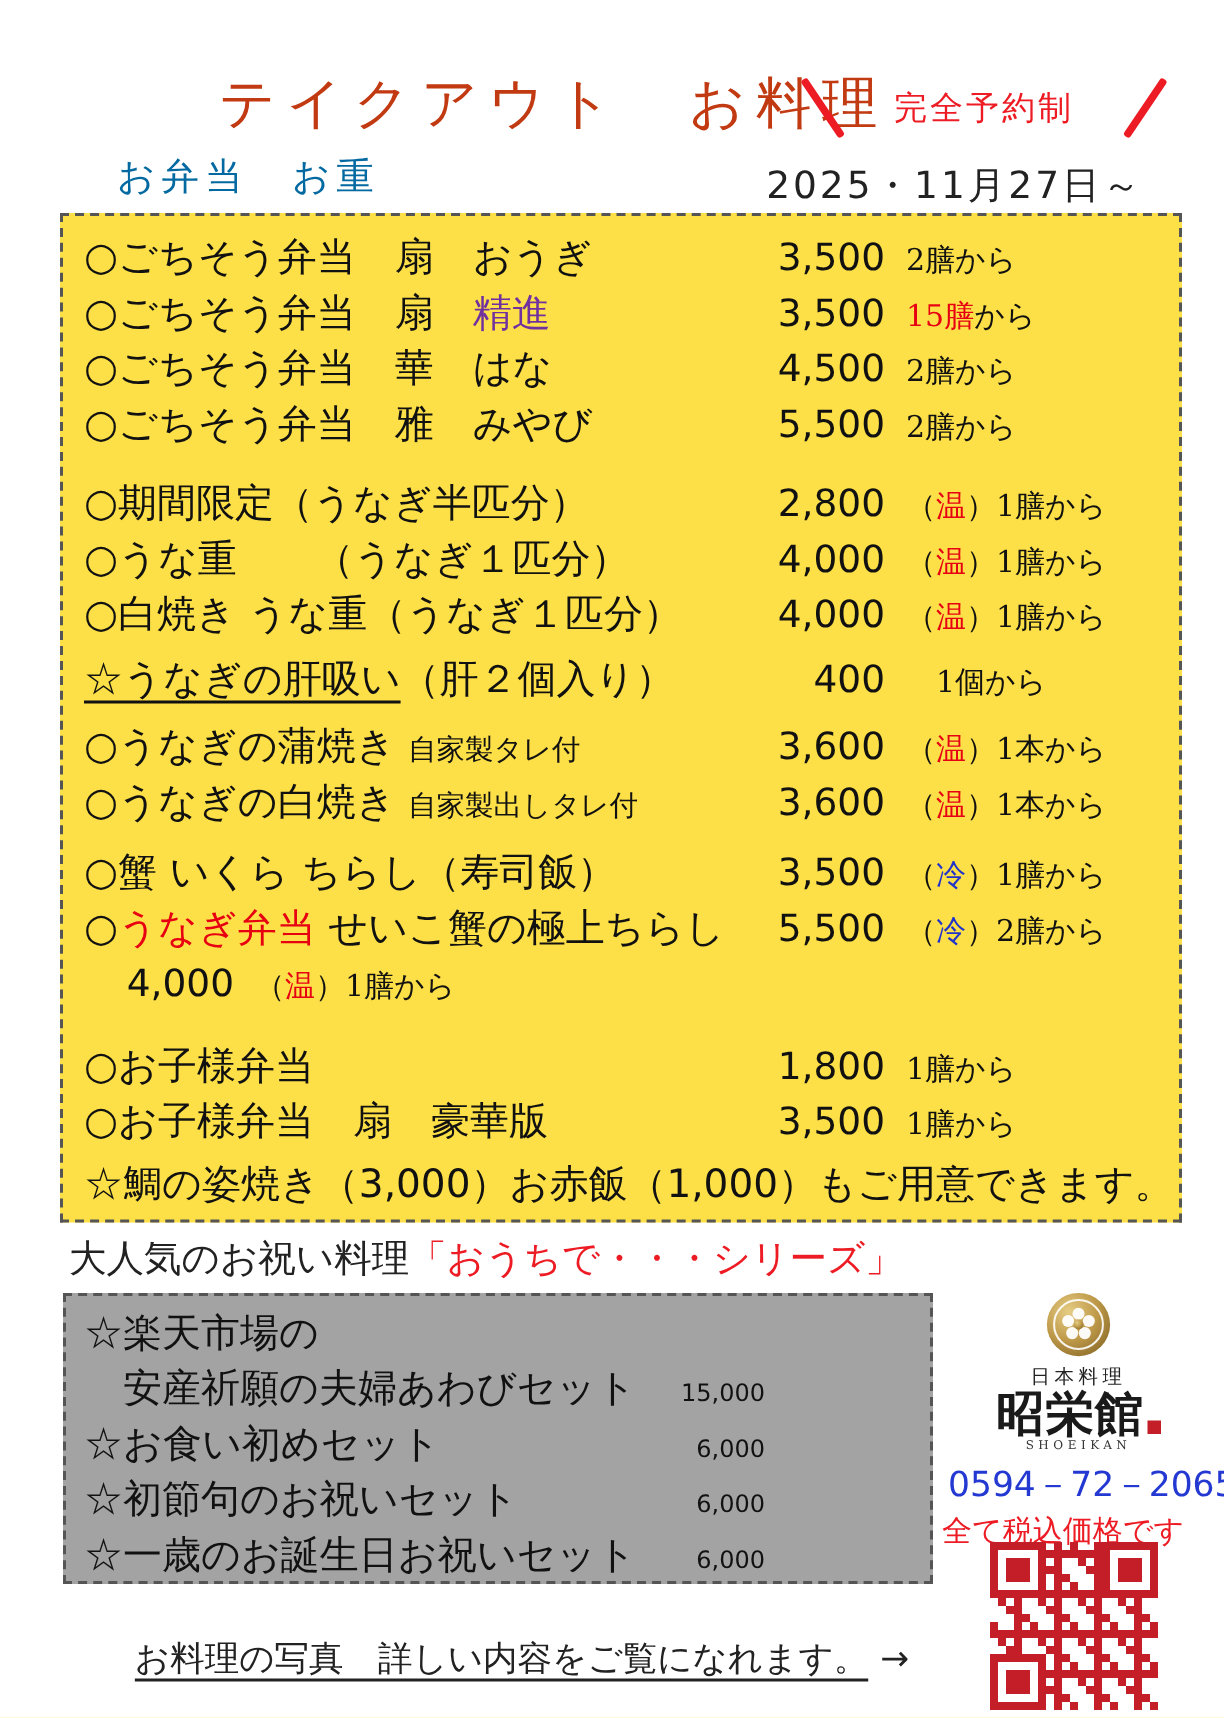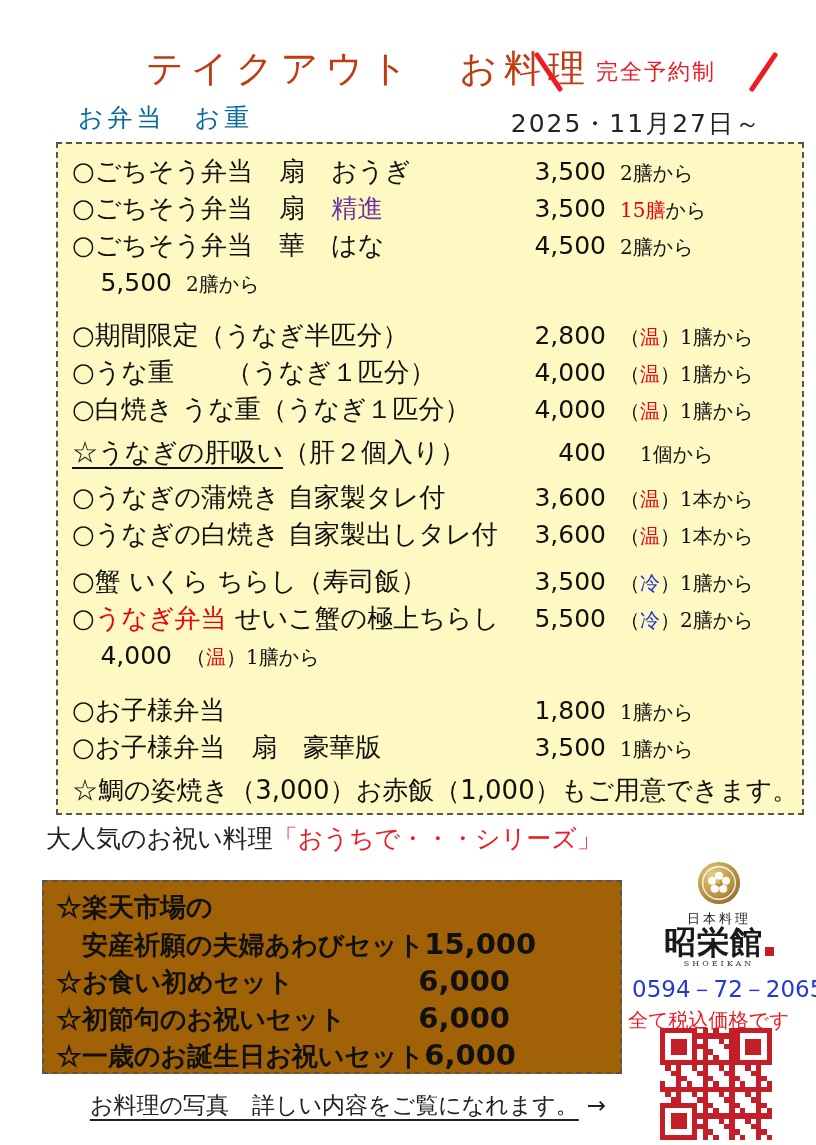--- a/index.html
+++ b/index.html
@@ -31,56 +31,56 @@
     font-family:"DejaVu Sans", sans-serif;
     font-size:25px; letter-spacing:4px; color:#0369a1; white-space:nowrap;
   }
   .date {
     position:absolute; top:107px; right:54px;
     font-family:"DejaVu Sans", sans-serif;
     font-size:25px; letter-spacing:2px; color:#222; white-space:nowrap;
   }
   
   .menu-box {
-    position:absolute; left:56px; top:142px; width:748px; height:673px;
-    border:2px dashed #555; padding:9px 14px 0 14px; background:#fef9c3;
+    position:absolute; left:40px; top:142px; width:748px; height:673px;
+    border:2px dashed #555; padding:9px 14px 0 14px; background:#fde047;
   }
   .mgroup { margin-bottom:12px; }
   .mgroup:nth-child(1){ margin-bottom:16px; }
   .mgroup:nth-child(2){ margin-bottom:6px; }
   .mgroup:nth-child(3){ margin-bottom:8px; }
   .mgroup:nth-child(4){ margin-bottom:10px; }
   .mgroup:nth-child(5){ margin-bottom:18px; }
   .mgroup:nth-child(6){ margin-bottom:6px; }
   .mgroup:last-child { margin-bottom:0; }
   .mrow {
     display:flex; align-items:baseline;
     height:37px; line-height:37px; font-size:26px; white-space:nowrap;
   }
   .mrow .lab { flex:1; overflow:visible; }
   .mrow .price { width:100px; text-align:right; font-family:"DejaVu Sans", sans-serif; font-size:25px; }
   .mrow .qty { width:168px; margin-left:14px; font-size:20px; }
   .mrow.full { display:block; }
-  .sm  { font-size:26px; }
+  .sm  { font-size:19px; }
   .num { font-family:"DejaVu Sans", sans-serif; }
   .u   { text-decoration:underline; text-underline-offset:6px; text-decoration-thickness:2px; }
   
   .celebrate-heading {
     position:absolute; left:46px; top:822px;
     font-family:"DejaVu Sans", sans-serif; font-size:25px; white-space:nowrap;
   }
   .celebrate-heading .black-part { color:#222; }
   .celebrate-heading .red-part   { color:#ed1c24; }
   .celebrate-box {
-    position:absolute; left:42px; top:880px; width:580px; height:194px;
-    border:2px dashed #555; padding:7px 110px 0 12px; background:#a16207;font-weight:bold;
+    position:absolute; left:42px; top:862px; width:580px; height:194px;
+    border:2px dashed #555; padding:7px 110px 0 12px; background:#a3a3a3;
   }
   .crow { display:flex; align-items:baseline; height:37px; line-height:37px; font-size:26px; white-space:nowrap; }
   .crow .lab { flex:1; }
-  .crow .price { width:106px; text-align:right; font-family:"DejaVu Sans", sans-serif; font-size:29px; }
+  .crow .price { width:106px; text-align:right; font-family:"DejaVu Sans", sans-serif; font-size:16px; }
   
   .logo { position:absolute; left:626px; top:860px; width:186px; display:flex; align-items:center; gap:6px;flex-direction:column; }
   .logo-text { text-align:center; line-height:1.1; }
   .logo-cuisine { font-size:13px; letter-spacing:3px; color:#222; }
   .logo-name-row { display:flex; align-items:flex-end; justify-content:center; }
   .logo-name { font-size:32px; font-weight:bold; letter-spacing:1px; color:#1a1a1a; line-height:1; }
   .logo-seal { display:inline-block; width:9px; height:9px; background:#c41e28; margin-left:2px; margin-bottom:2px; }
   .logo-romaji { font-size:8px; letter-spacing:3px; color:#333; margin-top:2px; }
   .phone {
     position:absolute; left:632px; top:974px;
@@ -127,20 +127,21 @@
           <div class="lab"><span>○ごちそう弁当　扇　</span><span style="color: rgb(112, 48, 160);">精進</span></div>
           <div class="price">3,500</div>
           <div class="qty"><span style="color: rgb(230, 0, 18);">15膳</span><span>から</span></div>
         </div>
         <div class="mrow">
           <div class="lab"><span>○ごちそう弁当　華　はな</span></div>
           <div class="price">4,500</div>
           <div class="qty"><span>2膳から</span></div>
         </div>
         <div class="mrow">
+          <div class="lab"><span>○ごちそう弁当　雅　みやび</span></div>
           <div class="price">5,500</div>
           <div class="qty"><span>2膳から</span></div>
         </div>
       </div>
       <div class="mgroup">
         <div class="mrow">
           <div class="lab"><span>○期間限定（うなぎ半匹分）</span></div>
           <div class="price">2,800</div>
           <div class="qty"><span>（</span><span style="color: rgb(230, 0, 18);">温</span><span>）1膳から</span></div>
         </div>

